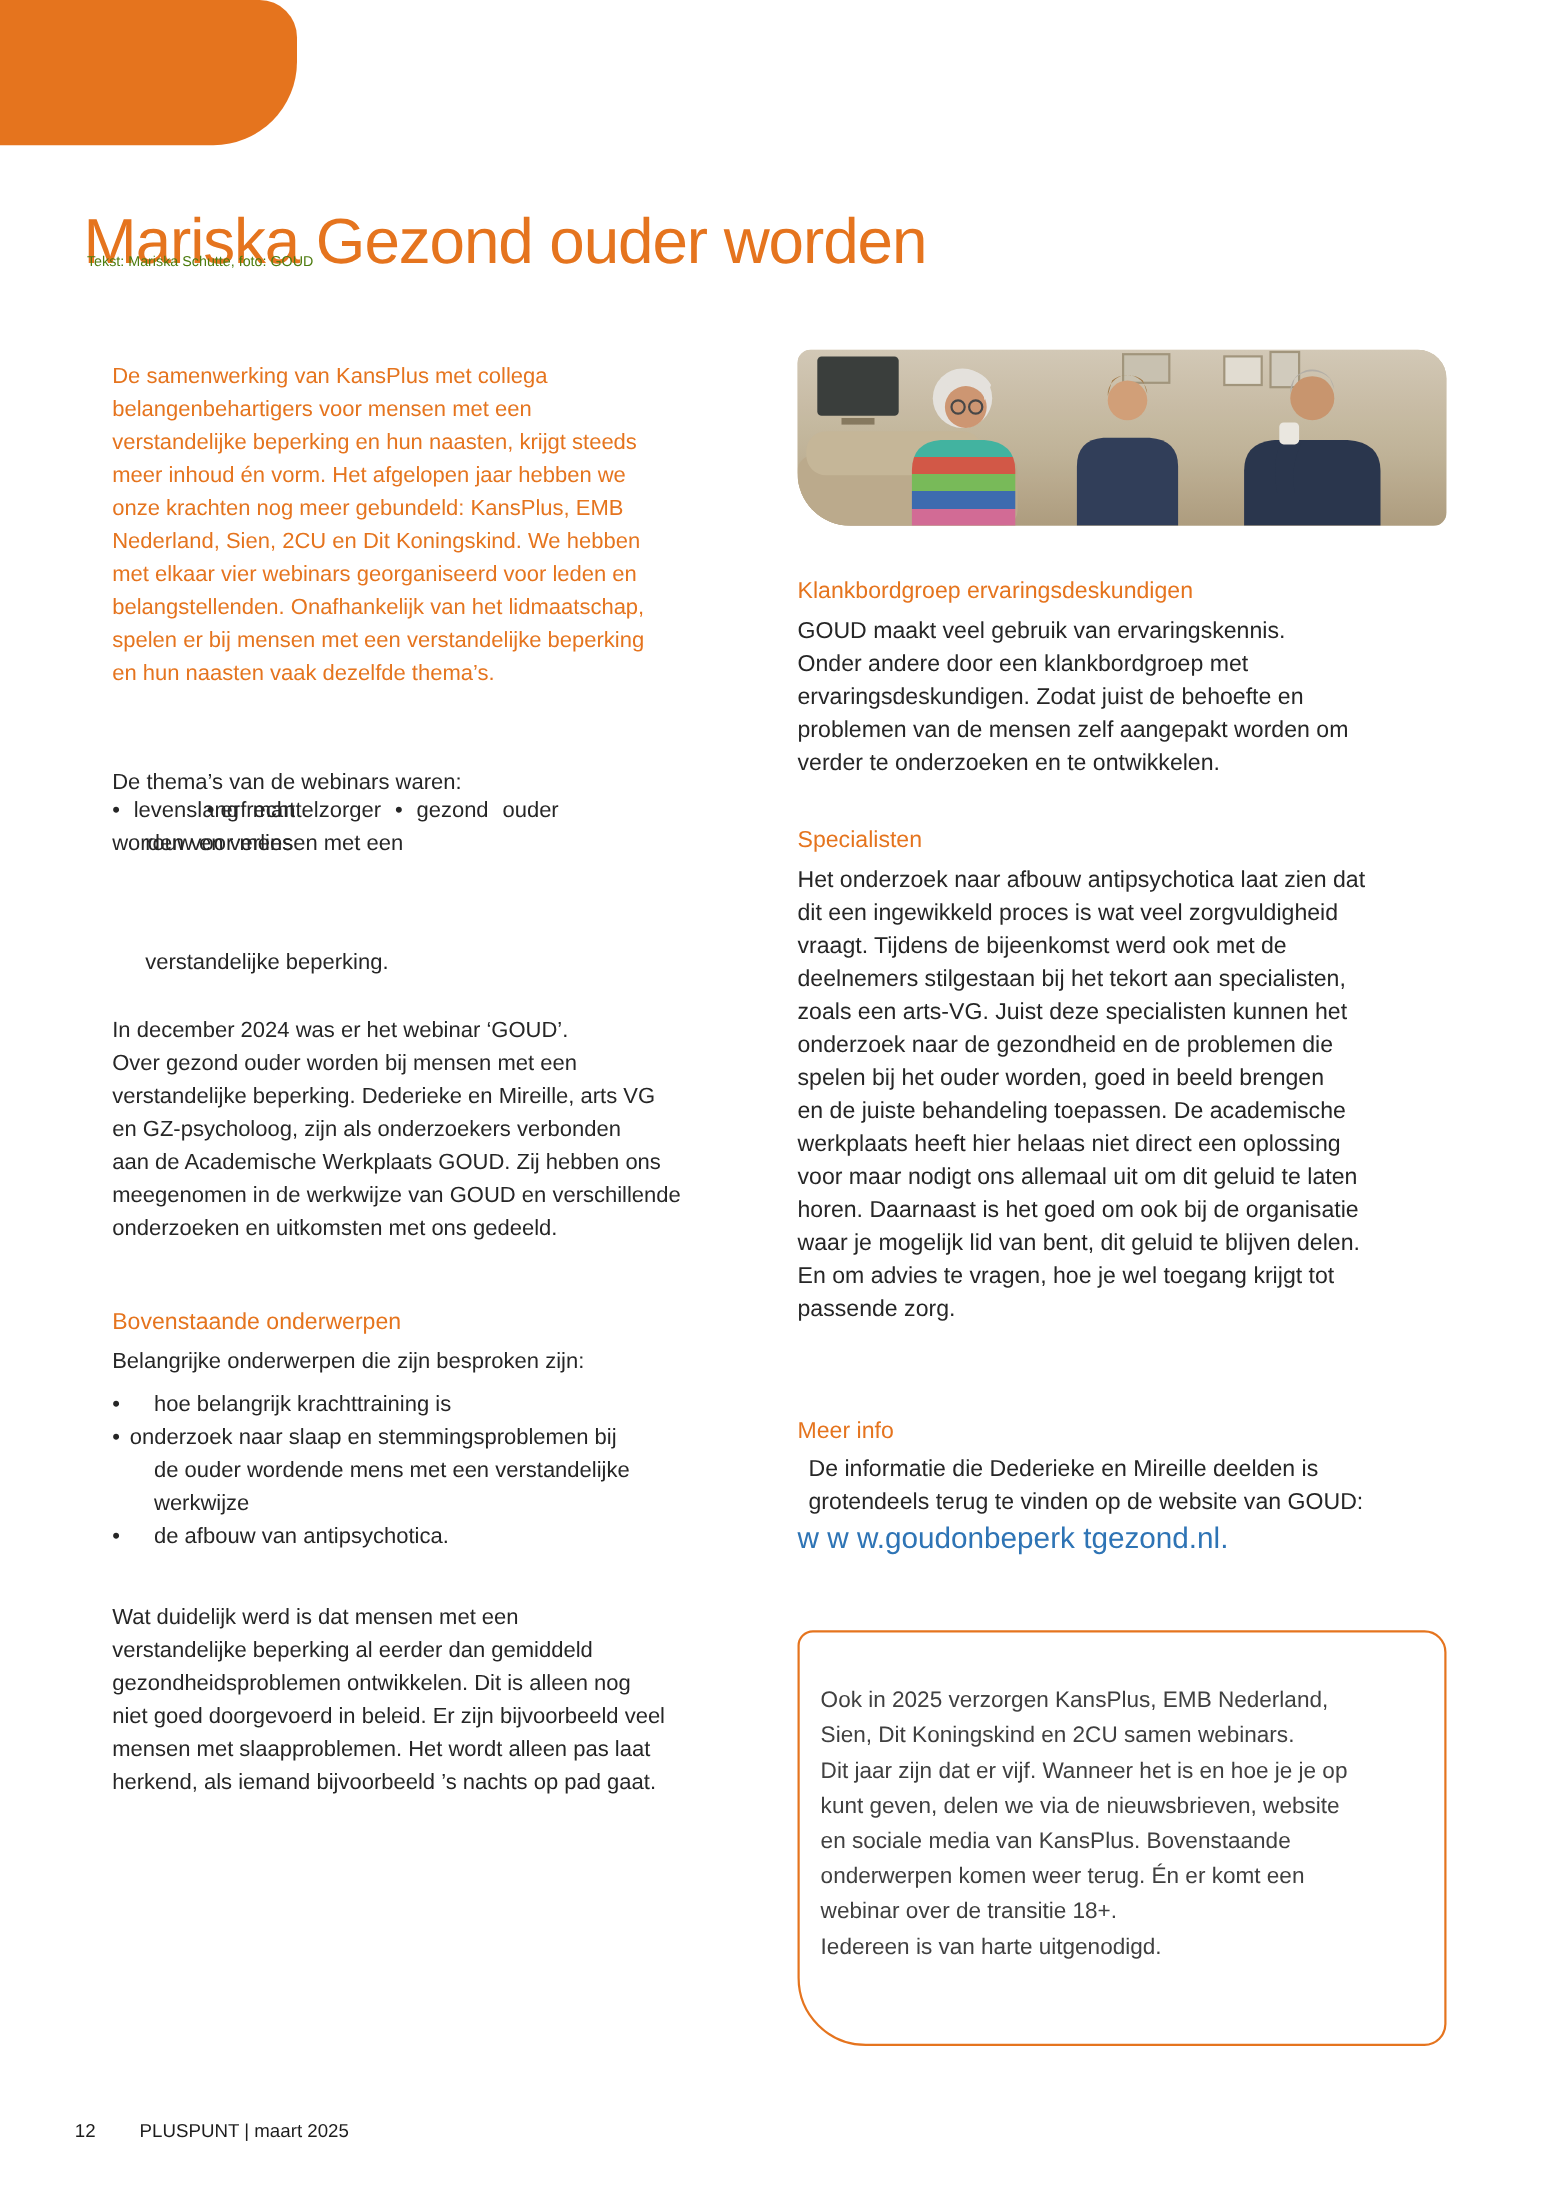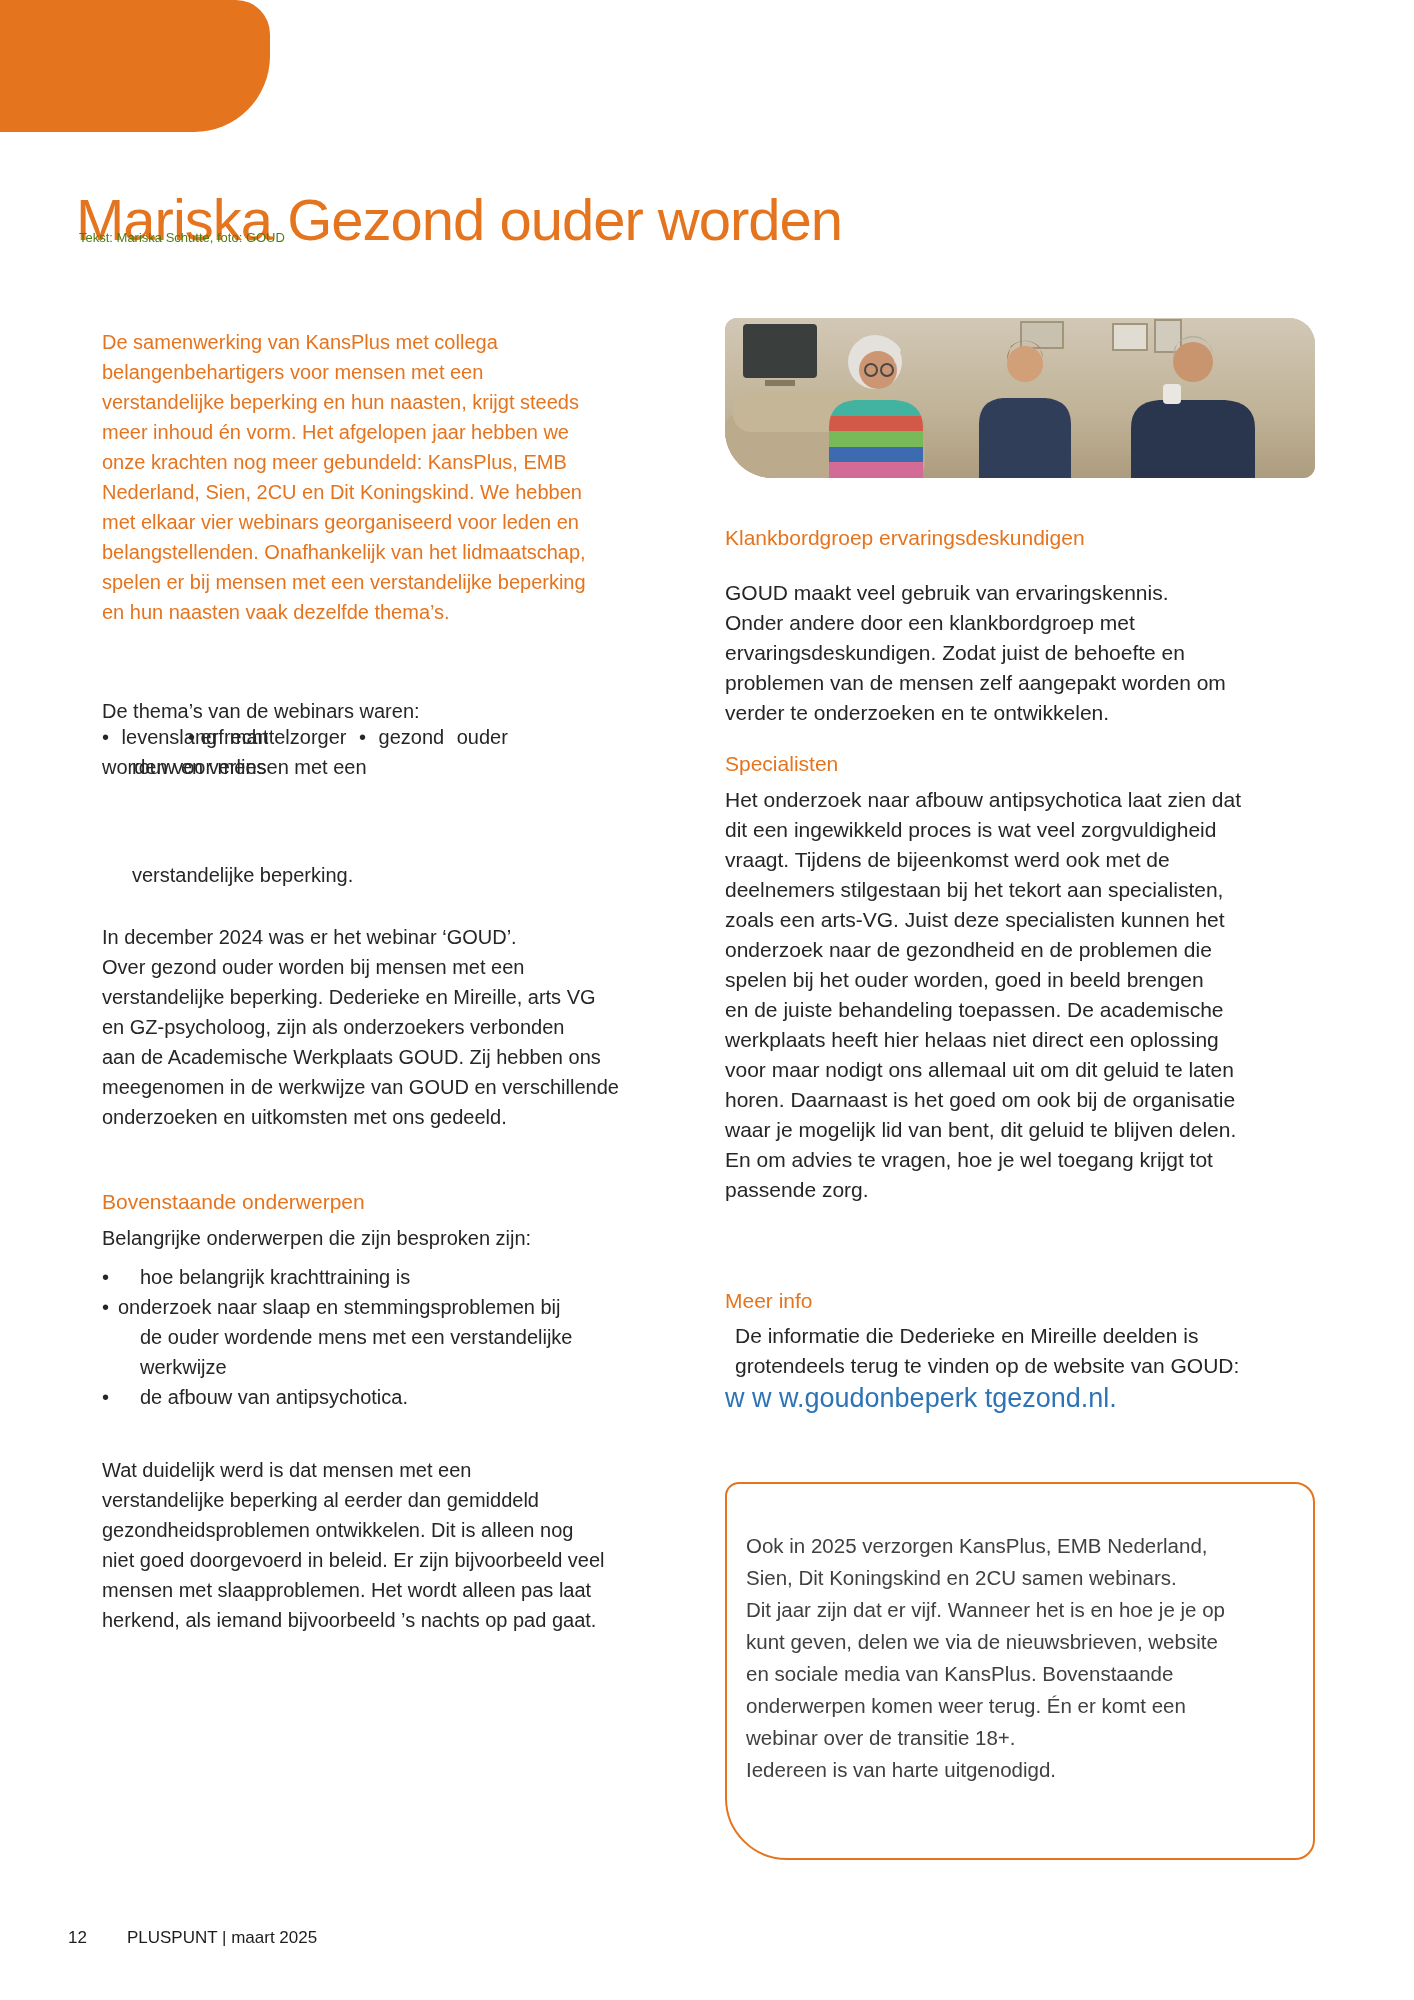--- a/index.html
+++ b/index.html
@@ -44,21 +44,21 @@
   .closing { position:absolute; left:102px; top:1455px; width:560px; }
 
   .photo {
     position:absolute; left:725px; top:318px; width:590px; height:160px;
     border-radius:12px 26px 12px 48px; overflow:hidden; background:#c9bca4;
   }
   .photo svg { display:block; }
 
   .rc-h { position:absolute; left:725px; font-size:21px; color:#E5741E; }
   .rc-b { position:absolute; left:725px; width:600px; font-size:21px; line-height:30px; color:#262626; }
-  .h-klank { top:526px; } .b-klank { top:559px;margin-top:19px; }
+  .h-klank { top:526px; } .b-klank { top:559px; }
   .h-spec  { top:752px; } .b-spec  { top:785px; }
   .h-meer  { top:1289px; } .b-meer { top:1321px;margin-left:10px; }
   .weblink { position:absolute; left:725px; top:1383px; font-size:27px; line-height:30px; color:#2E74B5; text-decoration:none; }
 
   .info-box {
     position:absolute; left:725px; top:1482px; width:590px; height:378px;
     border:2.5px solid #E5741E; border-radius:14px 20px 20px 62px; box-sizing:border-box;
   }
   .info-box-text { position:absolute; left:19px; top:46px; width:530px; font-size:20.5px; line-height:32px; color:#404040; }
 

